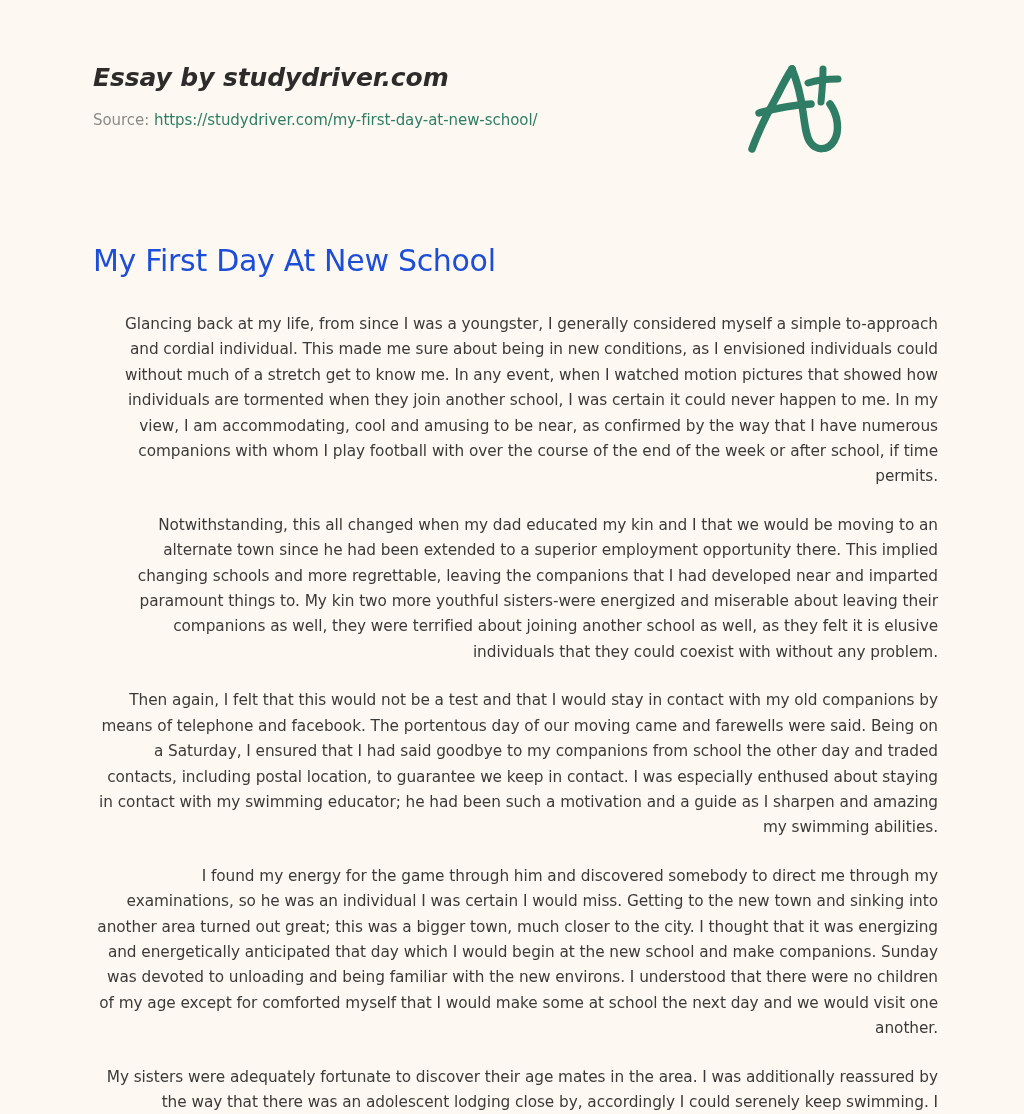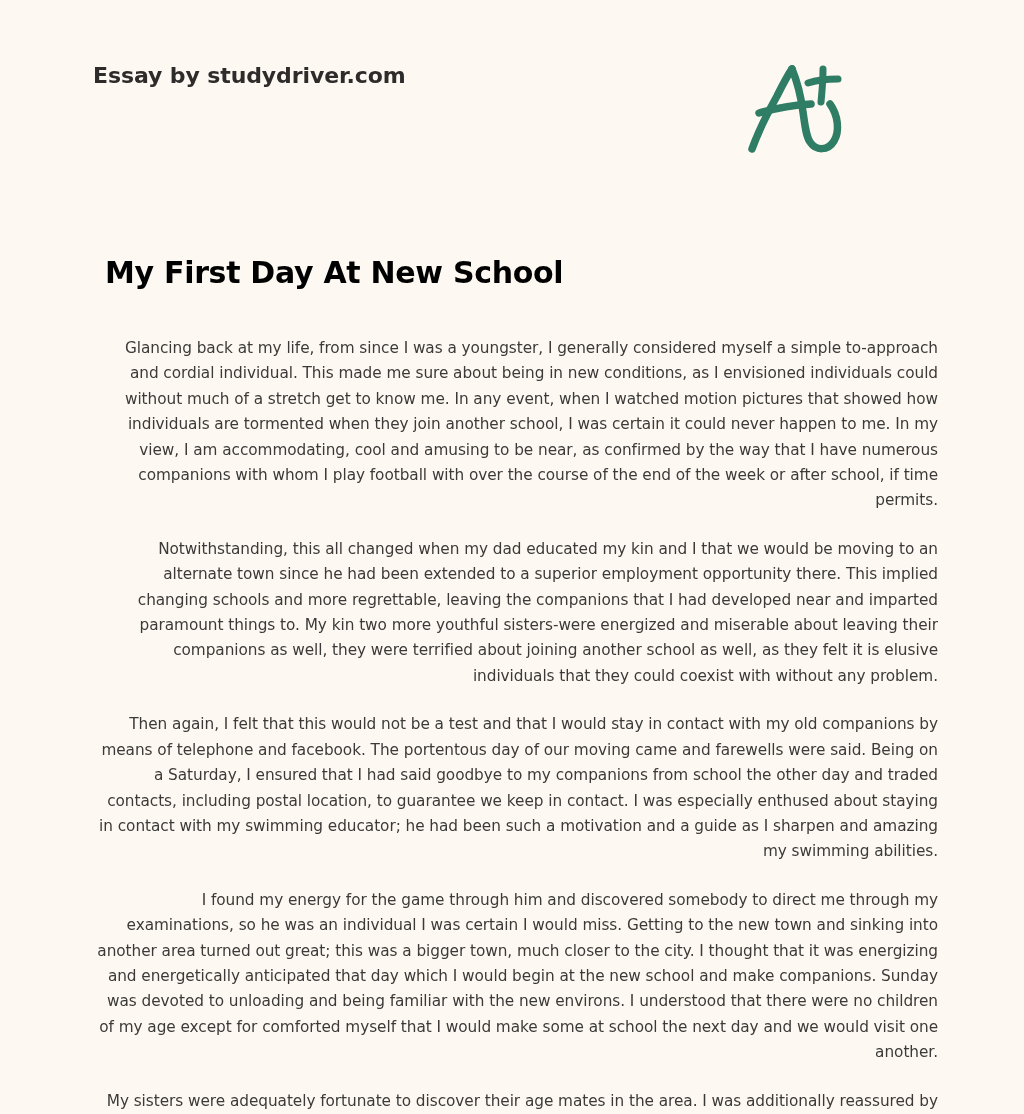--- a/index.html
+++ b/index.html
@@ -24,25 +24,26 @@
 
   
   .header {
     position: relative;
     padding-top: 62px;
     height: 130px;
     box-sizing: border-box;
   }
 
   .brand-line {
-    font-size: 22px;
+    font-size: 25px;
     font-weight: 700;
     color: #2e2c2b;
     letter-spacing: -0.1px;
     line-height: 1.25;
+    font-style: italic;
   }
 
   .source-line {
     margin-top: 18px;
     font-size: 15px;
     color: #8a8a88;
     letter-spacing: -0.05px;
     white-space: nowrap;
   }
 
@@ -64,25 +65,25 @@
     height: 110px;
   }
   .logo svg {
     display: block;
     width: 120px;
     height: 110px;
   }
 
   
   .essay-title {
-    margin: 12px;
+    margin: 0;
     padding-top: 113px;
     font-size: 30px;
-    font-weight: 700;
-    color: #000000;
+    font-weight: 400;
+    color: #1d4ed8;
     letter-spacing: -0.3px;
     line-height: 1.2;
   }
 
   
   .essay-body {
     padding-top: 33px;
     width: 845px;
   }
 
@@ -101,20 +102,24 @@
 </style>
 </head>
 <body>
 
 <div class="page">
 
   <div class="header">
 
     <div class="brand-line">Essay by studydriver.com</div>
 
+    <div class="source-line">
+      <span class="source-label">Source:</span>
+      <span class="source-url">https://studydriver.com/my-first-day-at-new-school/</span>
+    </div>
 
     <div class="logo">
       <span>
         <svg viewBox="0 0 120 110" xmlns="http://www.w3.org/2000/svg" fill="none" stroke="#2e7d64" stroke-linecap="round" stroke-linejoin="round">
 
           <path d="M15 97 C 20 83, 30 62, 40 44 C 45 34, 50 24, 55 17" stroke-width="7.5"></path>
 
           <path d="M55 17 C 60 29, 64 45, 66 60 C 68 74, 69 84, 73 90
                    C 79 99, 91 99, 97 89 C 103 79, 101 63, 93 52" stroke-width="7.5"></path>
 

